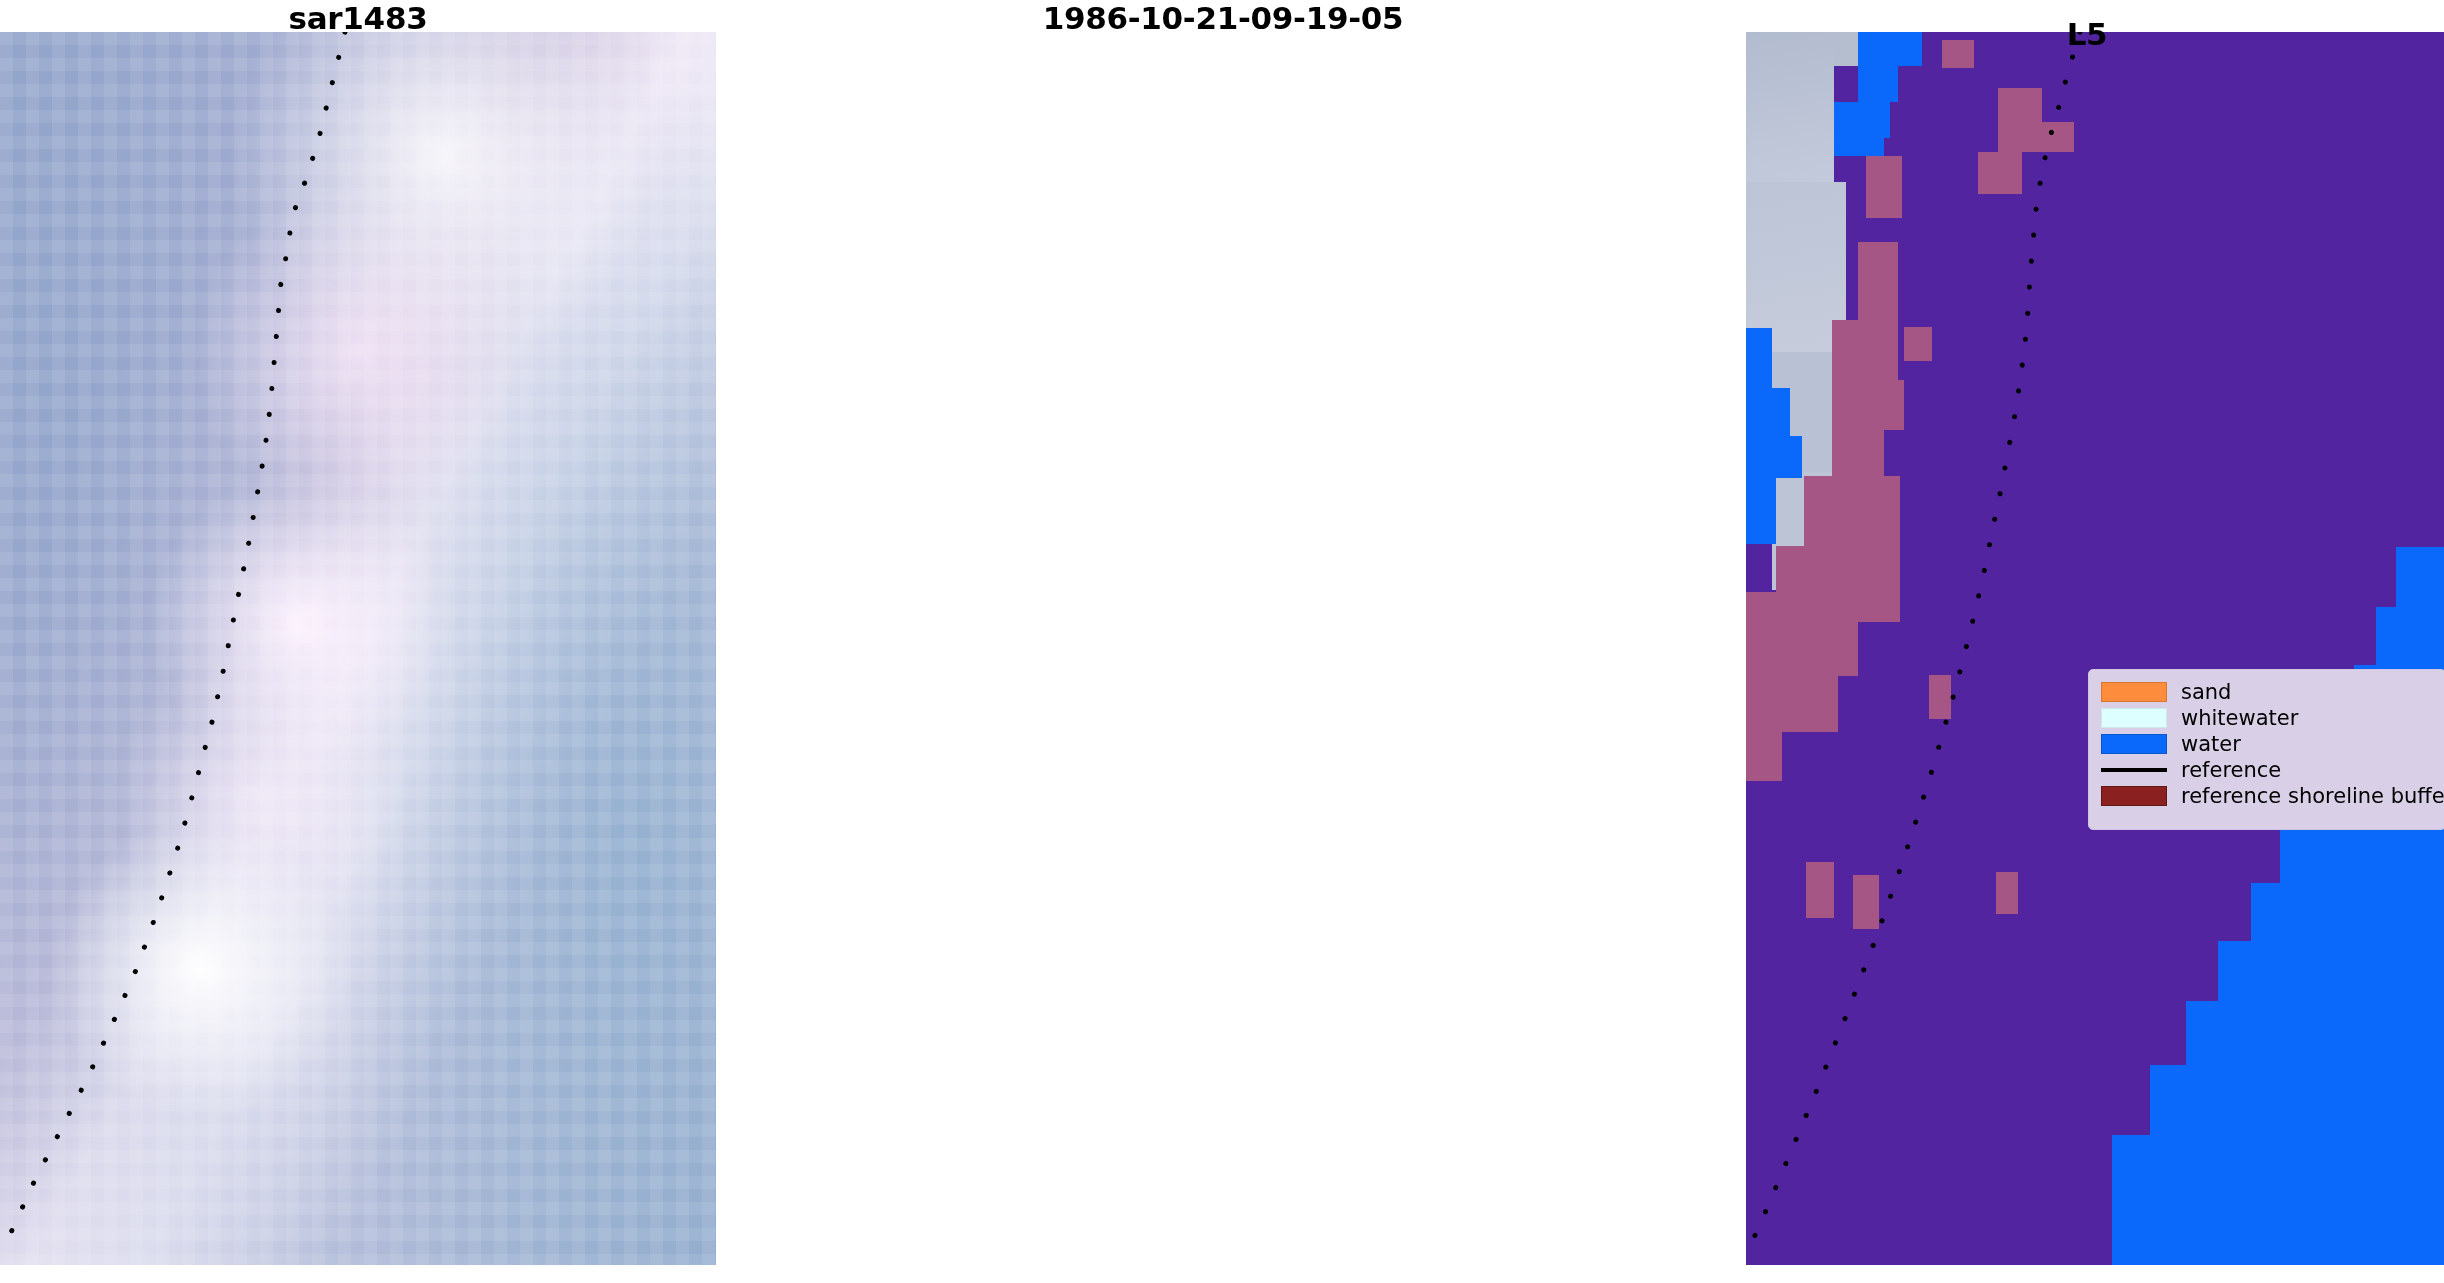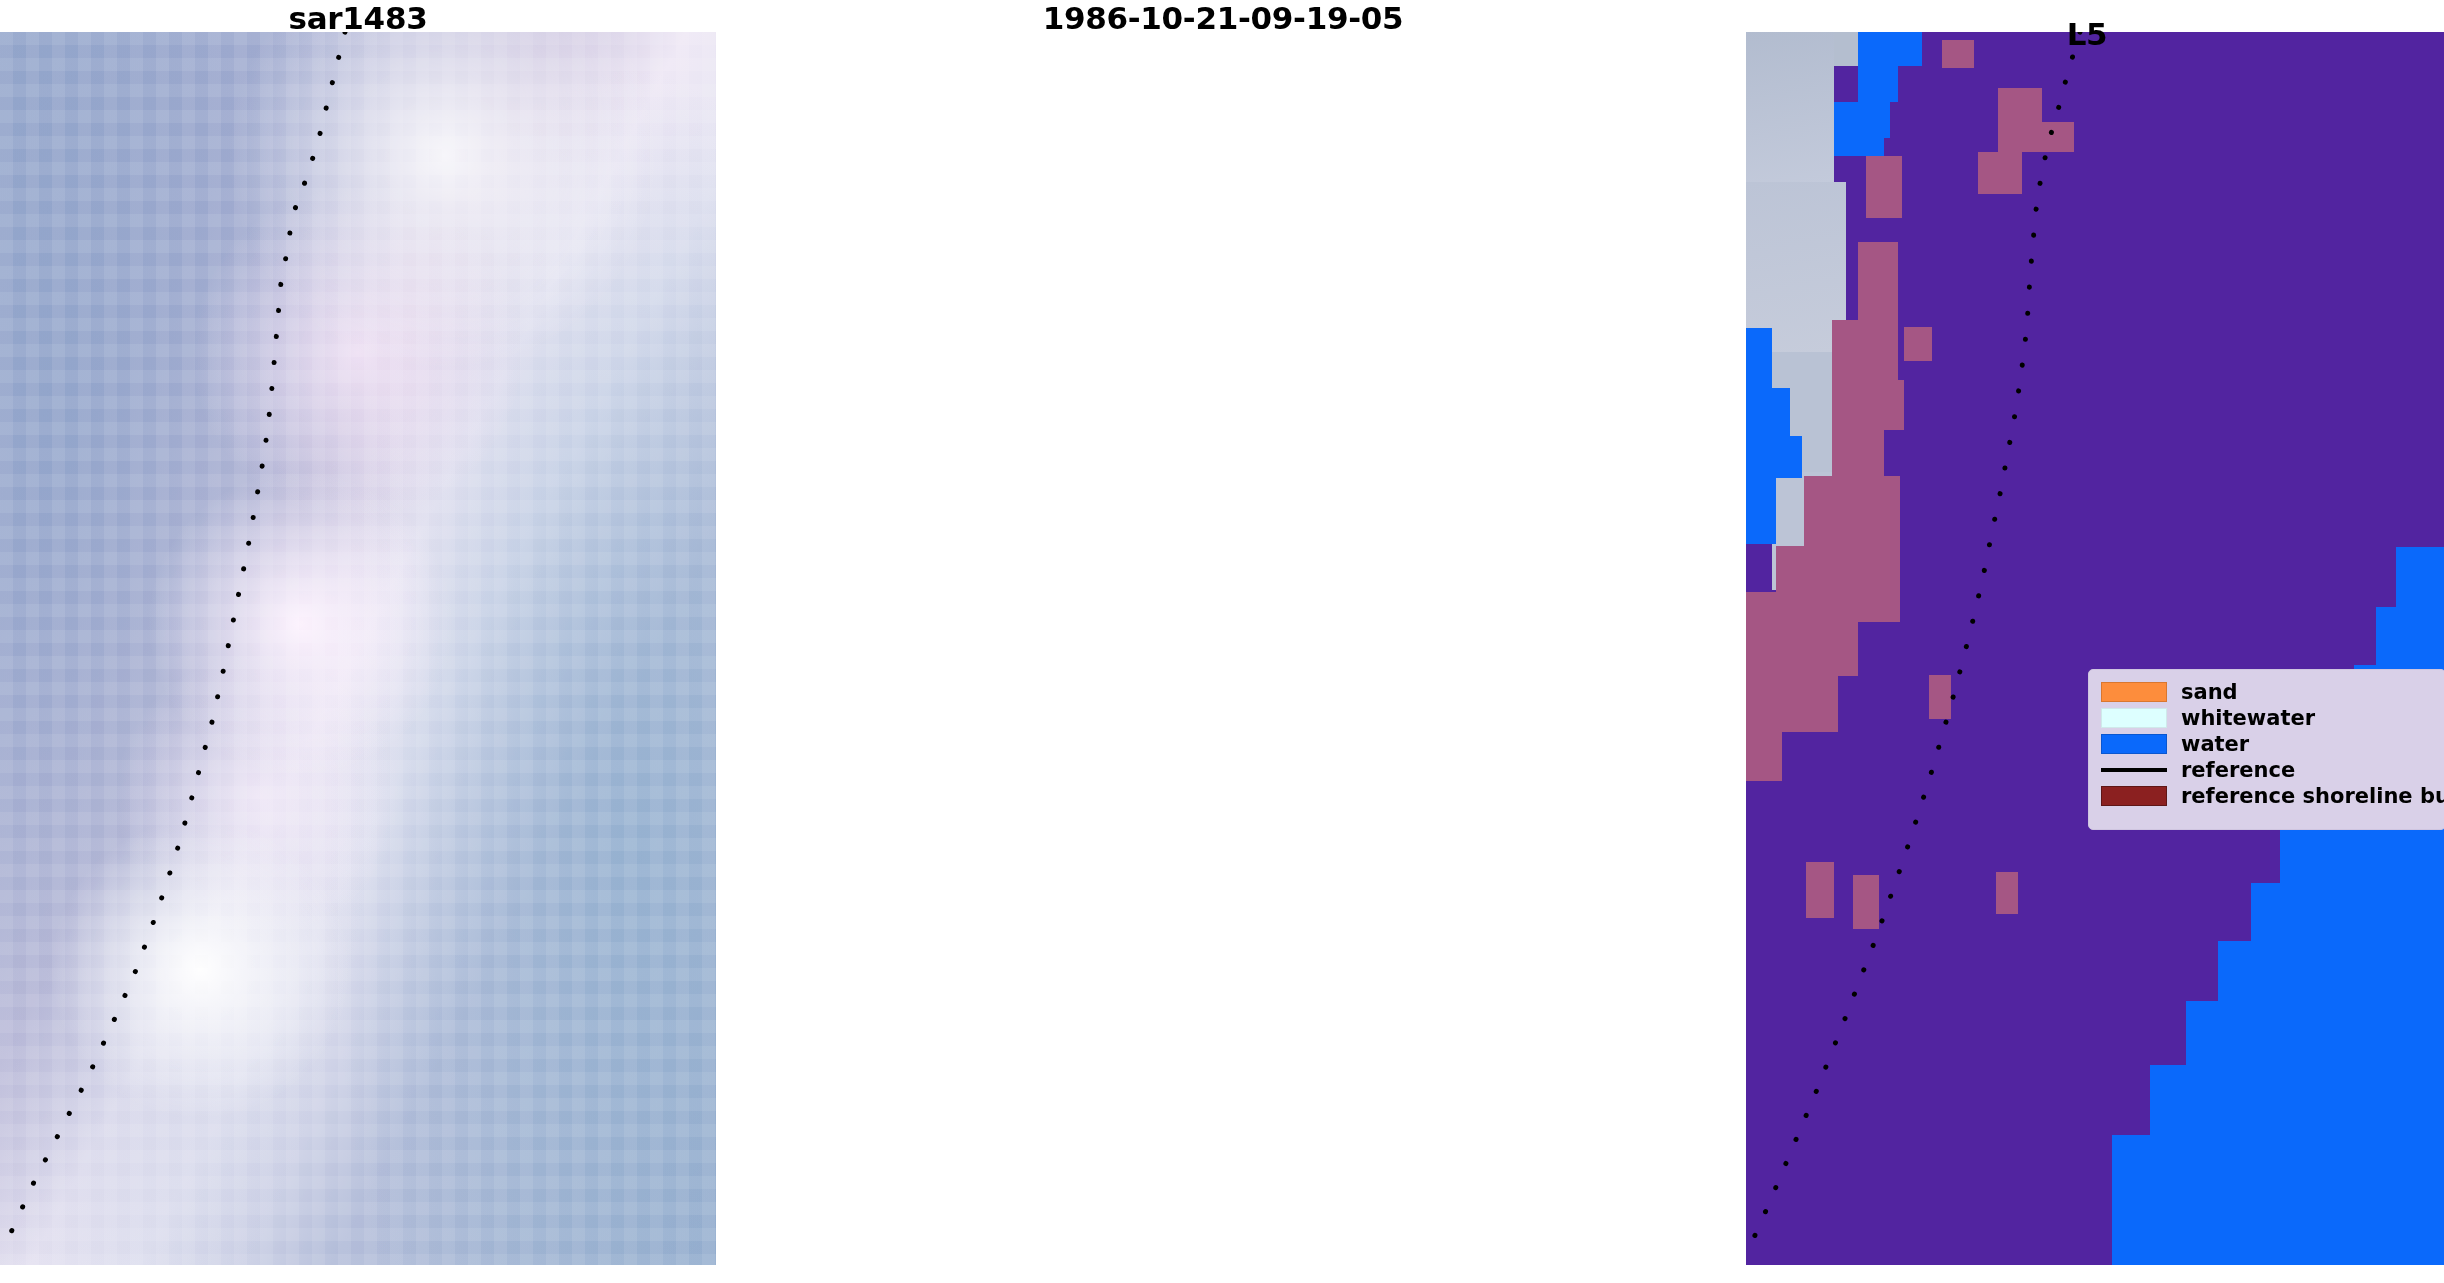--- a/index.html
+++ b/index.html
@@ -51,21 +51,21 @@
   .shoreline polyline{fill:none;stroke:#000000;stroke-width:5;
     stroke-linecap:round;stroke-dasharray:0.1 26;}
 
   
   #legend{position:absolute;left:1215px;top:669px;width:358px;height:161px;
     background:#d9d0e8;border:1px solid #cfc5e0;border-radius:5px;
     box-sizing:border-box;padding:9px 12px 9px 12px;}
   .leg-row{display:flex;align-items:center;height:26px;}
   .leg-key{width:66px;height:20px;flex:0 0 66px;margin-right:14px;box-sizing:border-box;}
   .leg-key.line{height:0;border-top:4px solid #000000;margin-top:0;}
-  .leg-lbl{font-size:21px;color:#000;font-family:"DejaVu Sans",sans-serif;white-space:nowrap;line-height:26px;font-weight:bold;}
+  .leg-lbl{font-size:21px;color:#000;font-family:"DejaVu Sans",sans-serif;white-space:nowrap;line-height:26px;}
 </style>
 </head>
 <body>
 
 <div class="figure">
 
   <div class="panel" style="left:0px;top:0px;width:716px;height:1265px;">
     <div class="panel-title">sar1483</div>
     <div class="axes" id="ax1">
       <div class="base"></div>

